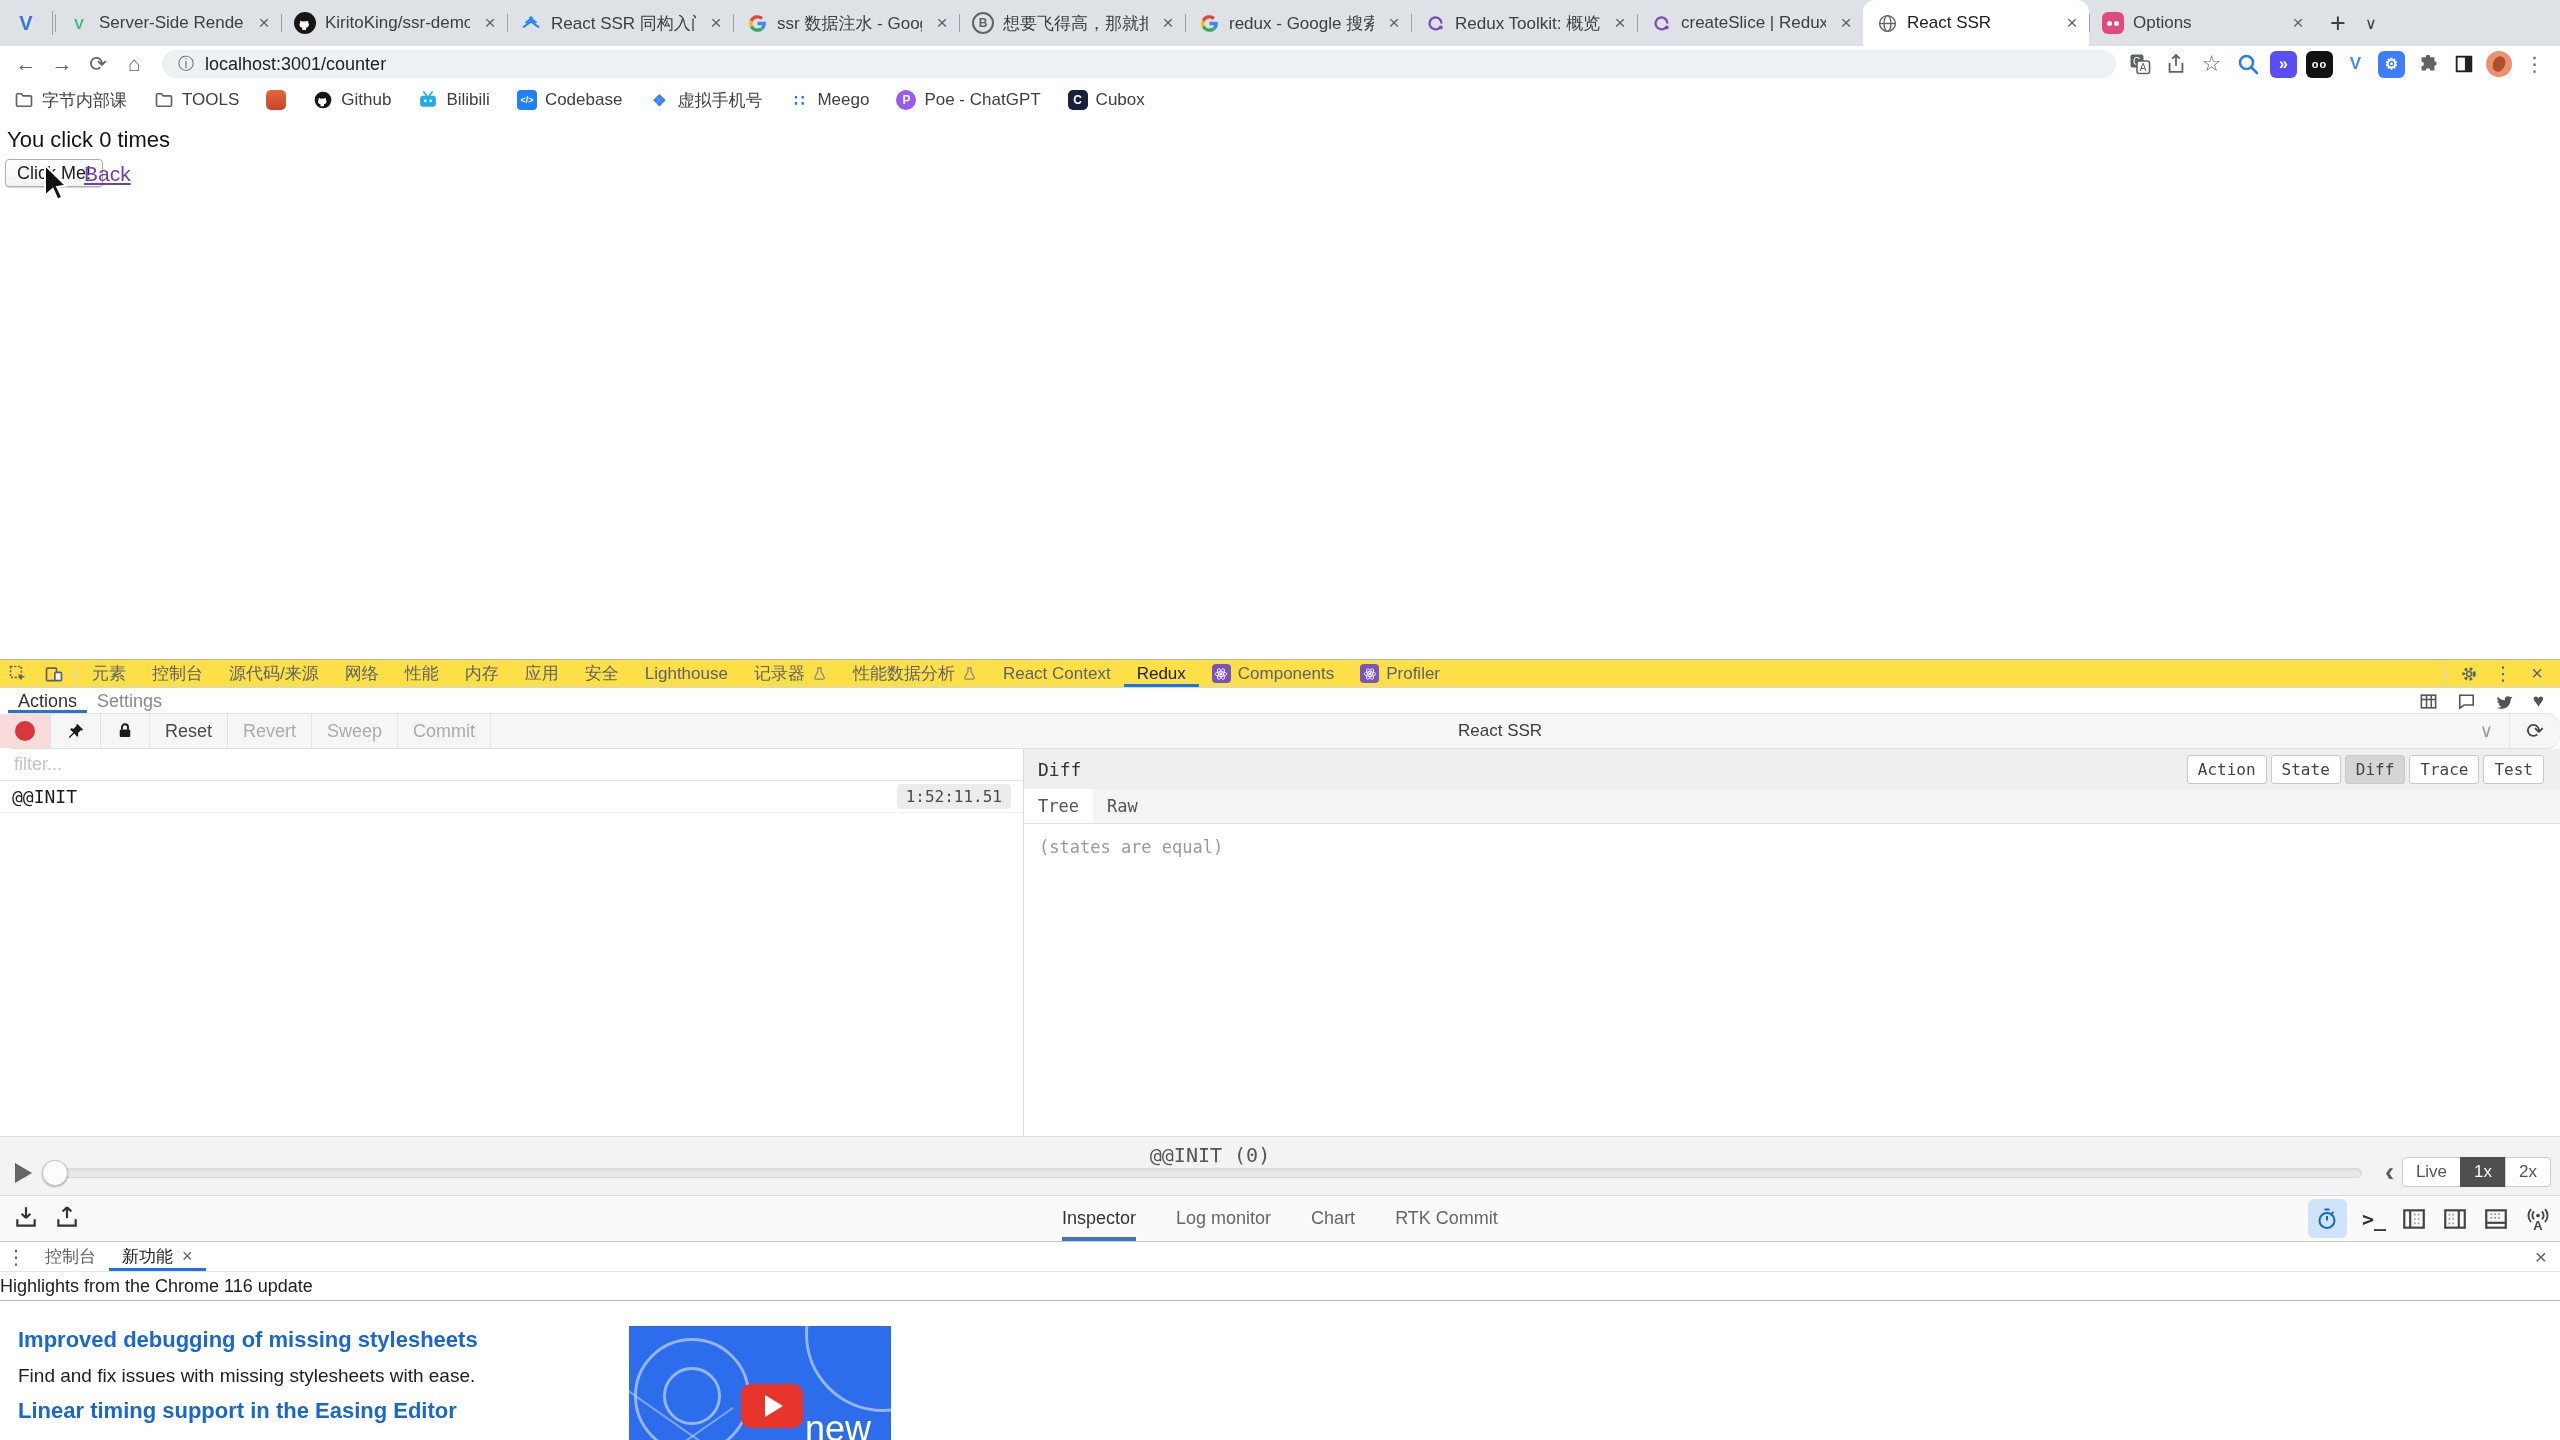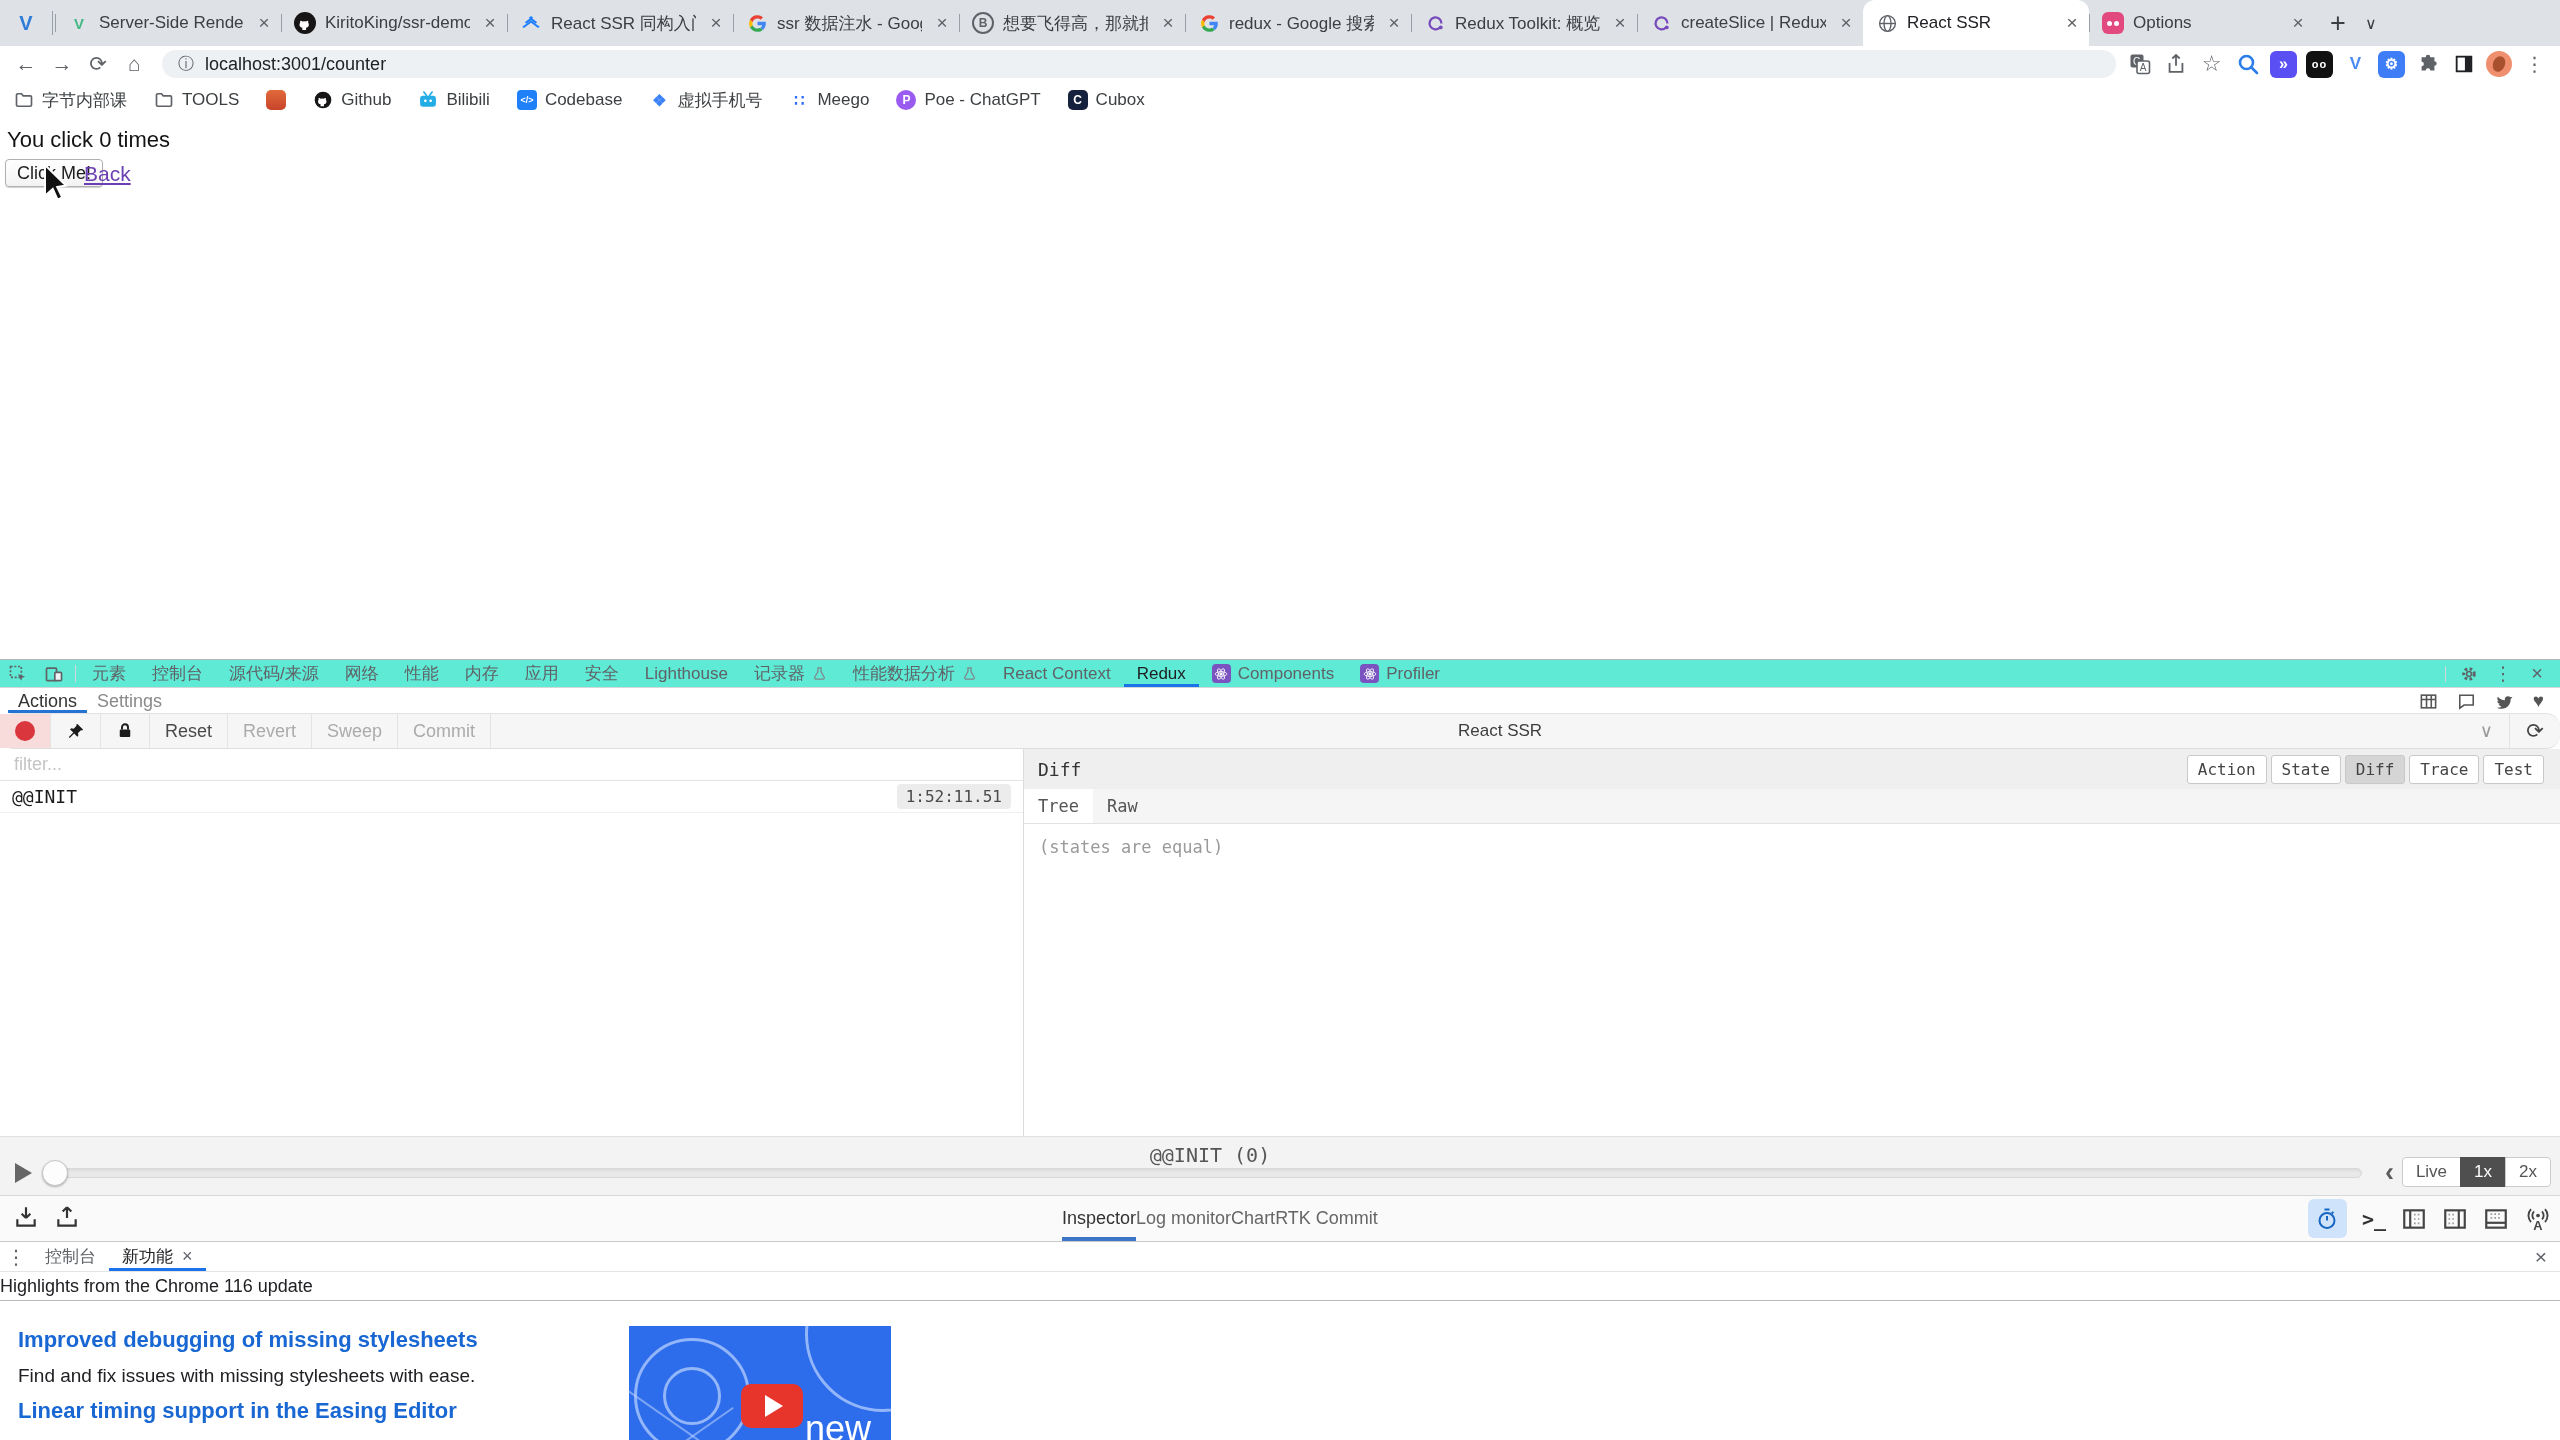--- a/index.html
+++ b/index.html
@@ -52,21 +52,21 @@
   
   #page{position:absolute;top:118px;height:541px;left:0;right:0;background:#fff;}
   #counter-line{position:absolute;left:7px;top:9px;font-size:22px;color:#141414;}
   #clickme{position:absolute;left:5px;top:41px;height:28px;padding:0 11px;font-size:18px;color:#1c1c1c;
     background:linear-gradient(#ffffff,#f3f3f3);border:1px solid #b0b0b0;border-radius:4px;
     box-shadow:0 1px 1px rgba(0,0,0,.18);font-family:"Liberation Sans",sans-serif;}
   #backlink{position:absolute;left:84px;top:44px;font-size:21px;color:#6b40b5;text-decoration:underline;}
 
   
   #devtools{position:absolute;top:659px;bottom:0;left:0;right:0;background:#fff;border-top:1px solid #b4b7bb;box-sizing:border-box;}
-  #dt-tabbar{position:absolute;top:0;left:0;right:0;height:28px;background:#5eead4;border-bottom:1px solid #d4d7da;
+  #dt-tabbar{position:absolute;top:0;left:0;right:0;height:28px;background:#fde047;border-bottom:1px solid #d4d7da;
     box-sizing:border-box;display:flex;align-items:stretch;font-size:17px;color:#5f6368;}
   .dticon{width:36px;display:flex;align-items:center;justify-content:center;}
   .dtsep{width:1px;background:#d4d7da;margin:5px 3px;}
   .dtt{display:flex;align-items:center;gap:7px;padding:0 13px;white-space:nowrap;}
   .dtt.active{color:#202124;box-shadow:inset 0 -3px 0 #1a73e8;}
   .rbadge{width:19px;height:19px;border-radius:4px;background:#7a53c1;display:flex;align-items:center;justify-content:center;}
   #dt-right{margin-left:auto;display:flex;align-items:center;padding-right:8px;gap:4px;}
   #dt-right .dticon{width:30px;}
   .dots-v{font-size:19px;color:#5f6368;}
 
@@ -128,21 +128,21 @@
   .speed{position:absolute;right:9px;top:20px;display:flex;height:30px;}
   .sp{border:1px solid #cccccc;background:#fff;color:#555;font-size:17px;padding:0 13px;display:flex;
     align-items:center;margin-left:-1px;}
   .sp.first{border-radius:4px 0 0 4px;}
   .sp.last{border-radius:0 4px 4px 0;}
   .sp.active{background:#4f4f4f;border-color:#4f4f4f;color:#fff;}
 
   
   #rdx-bottom{position:absolute;top:535px;left:0;right:0;height:46px;background:#fafafa;border-top:1px solid #d8d8d8;box-sizing:border-box;}
   .bt-left{position:absolute;left:13px;top:8px;display:flex;gap:15px;}
-  .bt-tabs{position:absolute;left:1062px;top:0;height:100%;display:flex;font-size:18px;color:#666;}
+  .bt-tabs{position:absolute;left:1062px;top:0;height:100%;display:flex;gap:40px;font-size:18px;color:#666;}
   .bt-tab{display:flex;align-items:center;height:100%;}
   .bt-tab.active{color:#333;box-shadow:inset 0 -4px 0 #3d76c8;}
   .bt-right{position:absolute;right:8px;top:3px;display:flex;gap:15px;align-items:center;}
   .clockbtn{width:39px;height:39px;background:#cfe3fb;border-radius:6px;display:flex;align-items:center;justify-content:center;}
   .termic{font-family:"DejaVu Sans Mono",monospace;font-weight:bold;font-size:20px;color:#333;}
 
   
   #drawer{position:absolute;top:581px;left:0;right:0;height:200px;background:#fff;border-top:1px solid #c9c9c9;box-sizing:border-box;}
   #drawer-tabs{height:30px;display:flex;align-items:stretch;border-bottom:1px solid #e4e4e4;box-sizing:border-box;
     font-size:17px;color:#5f6368;}

